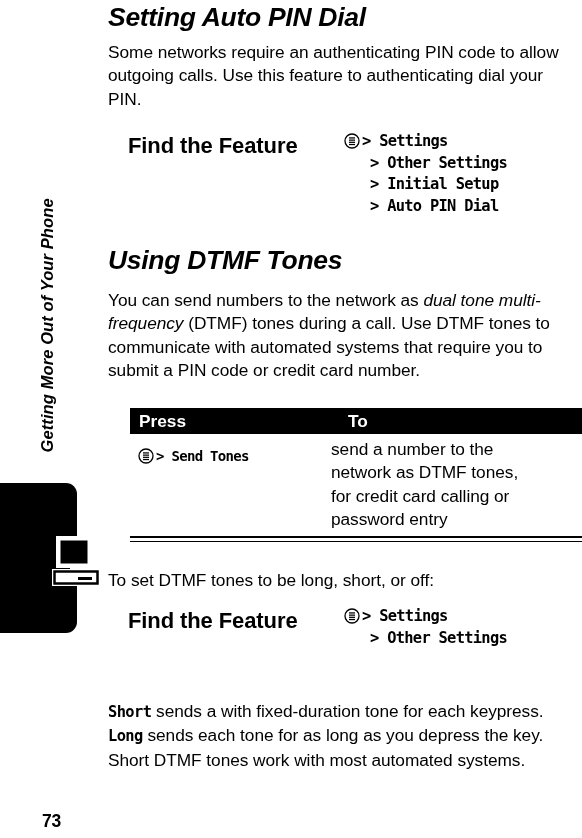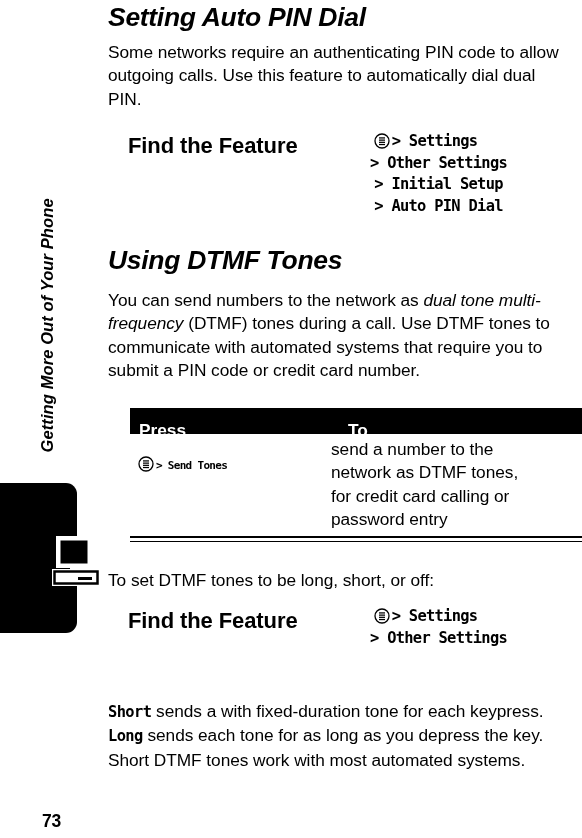--- a/index.html
+++ b/index.html
@@ -116,21 +116,21 @@
     position: absolute;
     left: 236px;
     top: 0;
     font-family: "DejaVu Sans Mono", monospace;
     font-size: 15.4px;
     font-weight: bold;
     line-height: 21.5px;
     letter-spacing: -0.7px;
     white-space: nowrap;
   }
-  .fff-path .row { display: block; height: 21.5px; text-align: center; }
+  .fff-path .row { display: block; height: 21.5px; }
   .fff-path .row.indent { padding-left: 26px; }
 
   
   .menu-key {
     display: inline-block;
     vertical-align: -3px;
     width: 16px;
     height: 16px;
     margin-right: 2px;
   }
@@ -148,35 +148,34 @@
     background: #000000;
     height: 26px;
     width: 560px;
   }
   .table-head .th {
     position: absolute;
     top: 3px;
     color: #ffffff;
     font-size: 17.3px;
     font-weight: bold;
-    margin-top: 9px;
   }
   .th-press { left: 9px; }
   .th-to    { left: 218px; }
 
   .table-body {
     position: relative;
     height: 95px;
   }
   .cell-press {
     position: absolute;
     left: 8px;
-    top: 22px;
+    top: 14px;
     font-family: "DejaVu Sans Mono", monospace;
-    font-size: 11px;
+    font-size: 14px;
     font-weight: bold;
     letter-spacing: -0.7px;
     white-space: nowrap;
   }
   .cell-to {
     position: absolute;
     left: 201px;
     top: 4px;
     width: 205px;
     font-size: 17.3px;
@@ -268,21 +267,21 @@
                    c 0 -6 4 -11 10 -11 z"></path>
         </g>
       </svg>
     </div>
   </div>
 
   <div class="content">
 
     <h1 class="sect-title title-1">Setting Auto PIN Dial</h1>
 
-    <p class="body para-1">Some networks require an authenticating PIN code to allow outgoing calls. Use this feature to automatically dial dual PIN.</p>
+    <p class="body para-1">Some networks require an authenticating PIN code to allow outgoing calls. Use this feature to authenticating dial your PIN.</p>
 
     <div class="fff fff-1">
       <div class="fff-label">Find the Feature</div>
       <div class="fff-path">
         <span class="row">
           <span class="menu-key">
             <svg width="16" height="16" viewBox="0 0 16 16" xmlns="http://www.w3.org/2000/svg">
               <circle cx="8" cy="8" r="7" fill="#ffffff" stroke="#000000" stroke-width="1.3"></circle>
               <rect x="5" y="4.3" width="6" height="1.25" fill="#000000"></rect>
               <rect x="5" y="6.5" width="6" height="1.25" fill="#000000"></rect>

